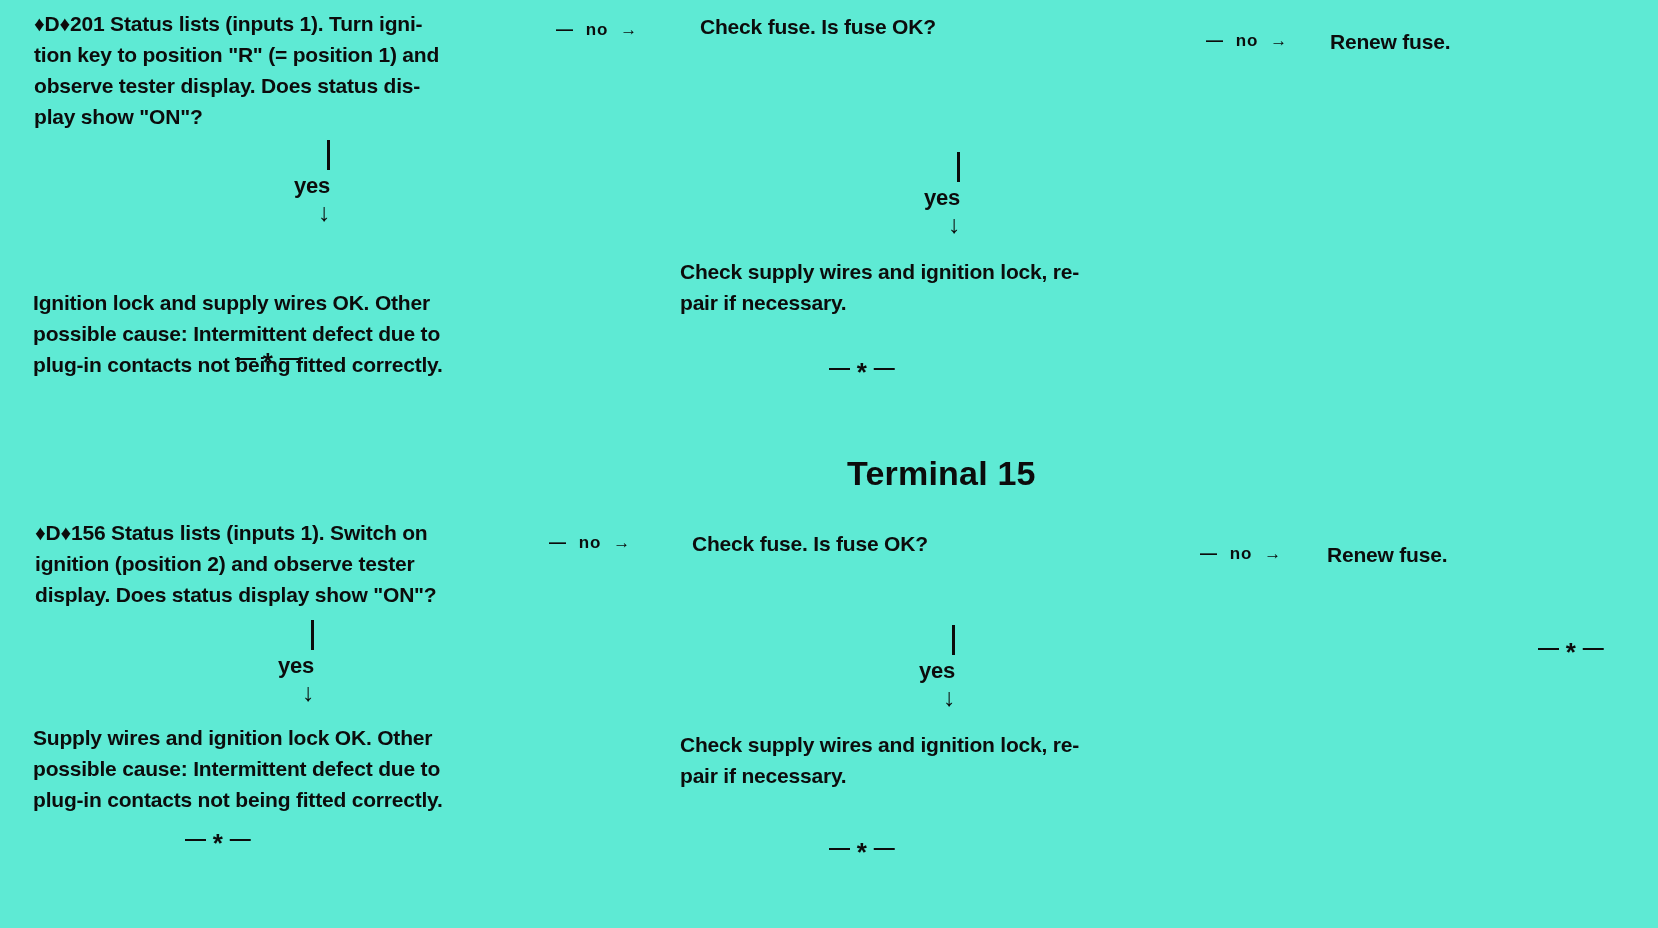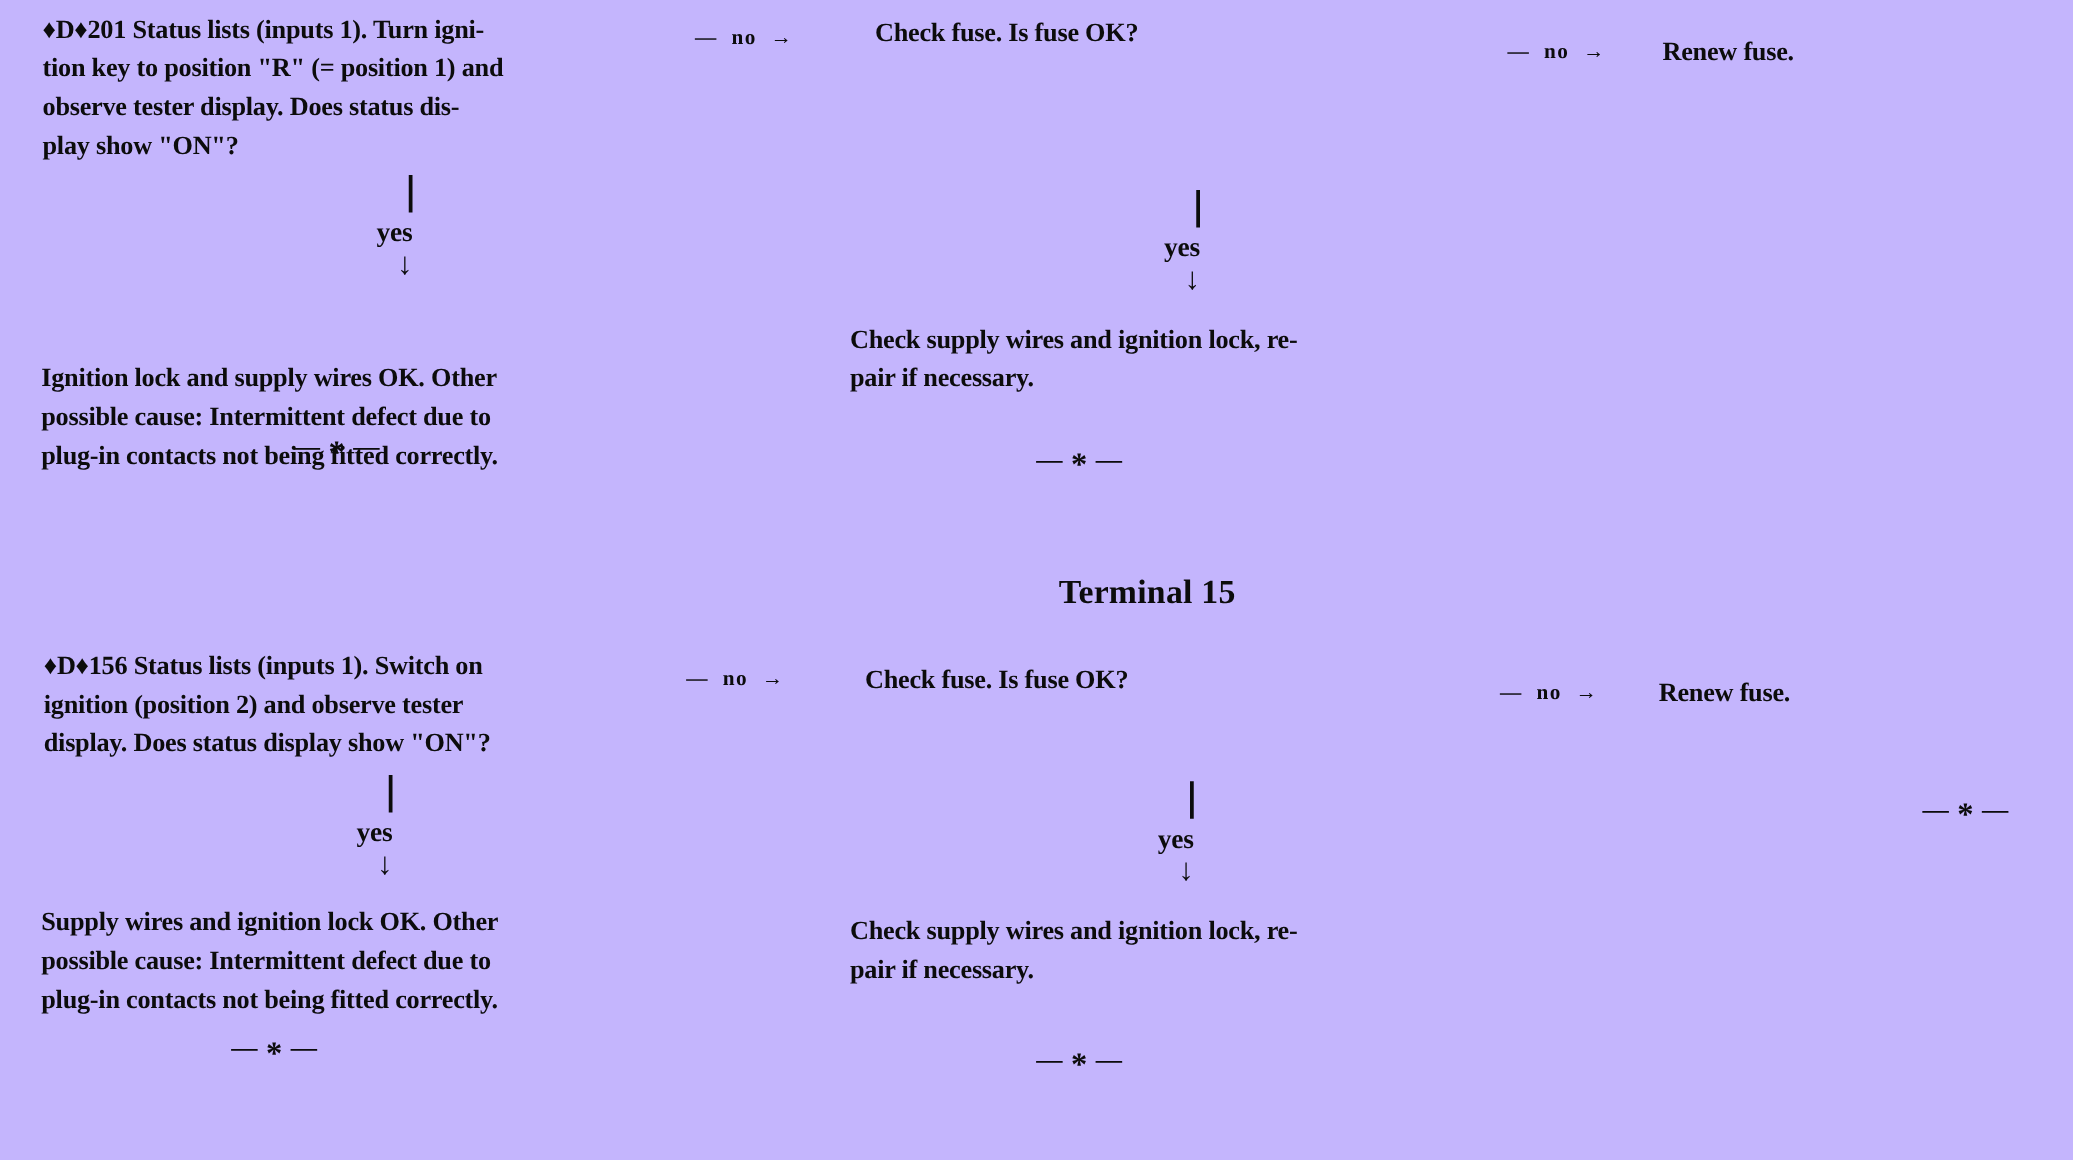--- a/index.html
+++ b/index.html
@@ -4,23 +4,23 @@
 <style>
   html, body {
     margin: 0;
     padding: 0;
     background: #ffffff;
   }
   .page {
     position: relative;
     width: 1658px;
     height: 928px;
-    background: #c4b5fd;
+    background: #5eead4;
     color: #0c0c0c;
-    font-family: Liberation Serif, serif;
+    font-family: Liberation Sans, sans-serif;
     font-weight: 700;
     letter-spacing: -0.2px;
     overflow: hidden;
   }
   .txt {
     position: absolute;
     font-size: 21px;
     line-height: 31px;
     white-space: pre-line;
   }
@@ -58,21 +58,21 @@
     gap: 7px;
     font-size: 21px;
     line-height: 14px;
   }
   .sep .star {
     font-size: 26px;
     transform: translateY(5px);
   }
   .heading {
     position: absolute;
-    font-size: 27px;
+    font-size: 34px;
     line-height: 30px;
     font-weight: 700;
     letter-spacing: 0.2px;
   }
 </style>
 </head>
 <body>
 
 <div class="page">
 

